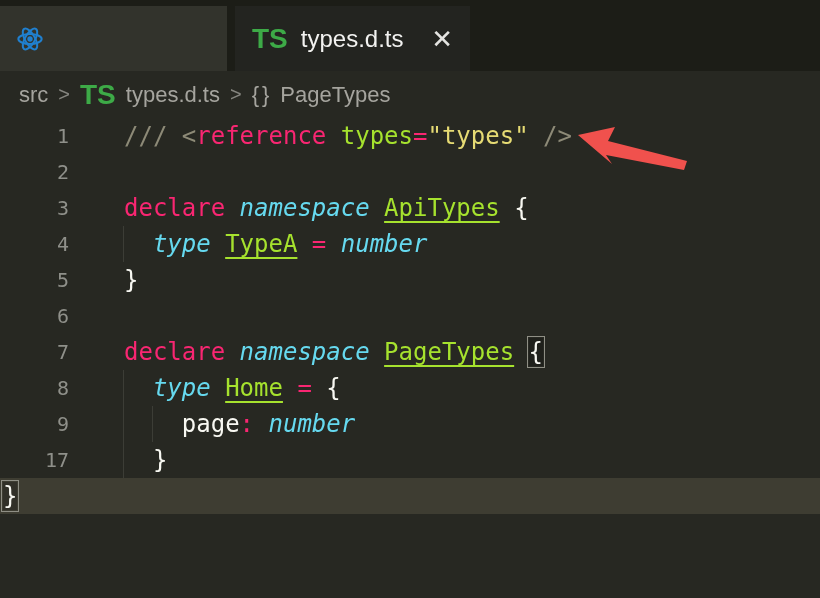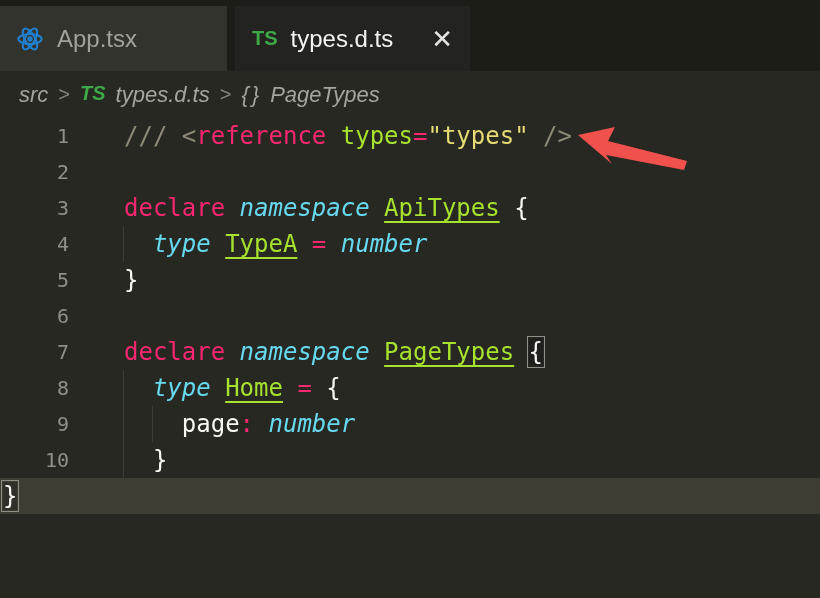--- a/index.html
+++ b/index.html
@@ -7,27 +7,27 @@
   body { background:#272822; font-family:"Liberation Sans", sans-serif; position:relative; }
 
   
   .tabbar { height:71px; background:#1c1d17; display:flex; padding-top:6px; }
   .tab { height:65px; display:flex; align-items:center; cursor:pointer; }
   .tab.inactive { width:227px; background:#32332c; padding:0 16px; margin-right:8px; }
   .tab.active   { width:235px; background:#232420; padding:0 17px; }
   .tab-label { font-size:24px; margin-left:13px; white-space:nowrap; }
   .tab.inactive .tab-label { color:#a2a29b; }
   .tab.active   .tab-label { color:#f2f2f0; }
-  .ts-badge { font-weight:bold; font-size:20px; letter-spacing:0px; }
+  .ts-badge { font-weight:bold; font-size:28px; letter-spacing:0px; }
   .close-btn { margin-left:auto; font-size:26px; color:#e4e4e1; line-height:1; font-weight:300; }
 
   
   .breadcrumb { height:47px; background:#272822; display:flex; align-items:center;
                 padding-left:19px; font-size:22px; color:#a5a49e; }
-  .crumb { display:flex; align-items:flex-start; cursor:pointer;font-style:italic; }
+  .crumb { display:flex; align-items:center; cursor:pointer; }
   .crumb-sep { color:#85857f; font-size:20px; margin:0 10px; }
   .crumb .ts-badge { margin-right:10px; }
   .braces-glyph { letter-spacing:3px; margin-right:8px; color:#a5a49e; }
 
   
   .editor { position:relative; font-family:"DejaVu Sans Mono", monospace; font-size:24px; }
   .row { display:flex; height:36px; line-height:36px; }
   .gutter { width:121px; padding-right:52px; flex-shrink:0; text-align:right;
             font-size:20px; color:#8f908a; }
   .row-content { flex:1; position:relative; padding-left:3px; white-space:pre; color:#f8f8f2; }
@@ -54,21 +54,20 @@
         <span class="react-icon">
           <svg width="28" height="26" viewBox="-12 -11 24 22">
             <circle r="2.3" fill="#2080d0"></circle>
             <g stroke="#2080d0" stroke-width="1.7" fill="none">
               <ellipse rx="10" ry="4.2"></ellipse>
               <ellipse rx="10" ry="4.2" transform="rotate(60)"></ellipse>
               <ellipse rx="10" ry="4.2" transform="rotate(120)"></ellipse>
             </g>
           </svg>
         </span>
-        <span class="tab-label">App.tsx</span>
       </div>
       <div class="tab active">
         <span class="ts-badge" style="color: rgb(61, 170, 71);">TS</span>
         <span class="tab-label">types.d.ts</span>
         <span class="close-btn">✕</span>
       </div>
     </div>
   <div class="breadcrumb" id="breadcrumb">
       <span class="crumb">
         <span>src</span>
@@ -115,21 +114,21 @@
       </div>
       <div class="row">
         <div class="gutter">8</div>
         <div class="row-content"><i class="guide" style="left: 2px;"></i><span class="tok" style="color: rgb(248, 248, 242);">  </span><span class="tok i" style="color: rgb(102, 217, 239);">type</span><span class="tok" style="color: rgb(248, 248, 242);"> </span><span class="tok u" style="color: rgb(166, 226, 46);">Home</span><span class="tok" style="color: rgb(248, 248, 242);"> </span><span class="tok" style="color: rgb(249, 38, 114);">=</span><span class="tok" style="color: rgb(248, 248, 242);"> {</span></div>
       </div>
       <div class="row">
         <div class="gutter">9</div>
         <div class="row-content"><i class="guide" style="left: 2px;"></i><i class="guide" style="left: 30.914px;"></i><span class="tok" style="color: rgb(248, 248, 242);">    </span><span class="tok" style="color: rgb(248, 248, 242);">page</span><span class="tok" style="color: rgb(249, 38, 114);">:</span><span class="tok" style="color: rgb(248, 248, 242);"> </span><span class="tok i" style="color: rgb(102, 217, 239);">number</span></div>
       </div>
       <div class="row">
-        <div class="gutter">10</div>
+        <div class="gutter">17</div>
         <div class="row-content"><i class="guide" style="left: 2px;"></i><span class="tok" style="color: rgb(248, 248, 242);">  }</span></div>
       </div>
       <div class="row current">
         <div class="row-content"><span class="tok box" style="color: rgb(248, 248, 242);">}</span></div>
       </div>
     </div>
   <svg class="arrow-overlay" viewBox="0 0 820 598">
     <polygon id="arrow-poly" points="578,135 615,127 608,141 687,161 684,170 606,155 612,164" fill="#f0514d"></polygon>
   </svg>
 </div>

